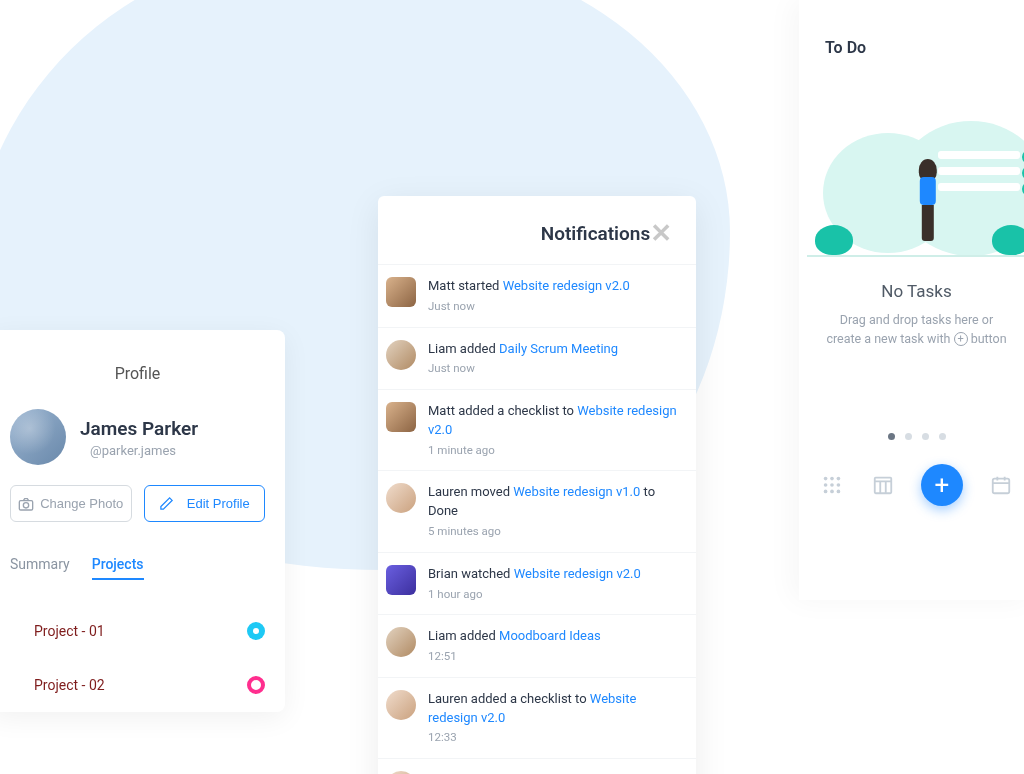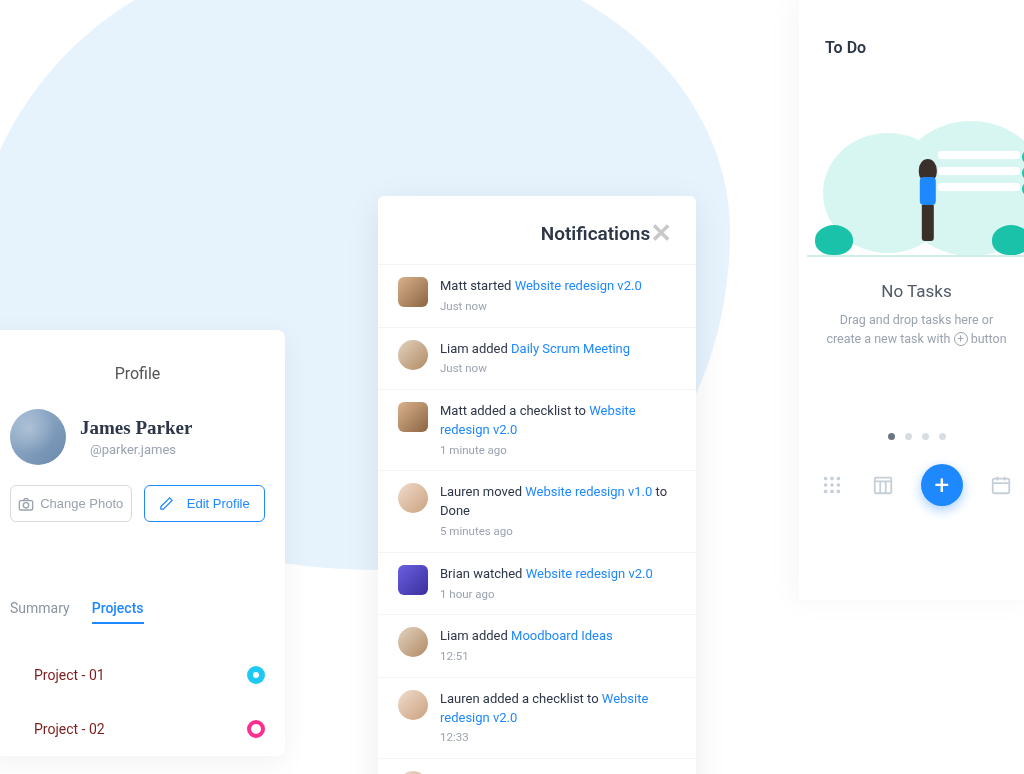--- a/index.html
+++ b/index.html
@@ -58,21 +58,20 @@
   }
   .avatar::after {
     content:"";
     position:absolute; inset:0;
     background: radial-gradient(circle at 35% 35%, rgba(255,255,255,.3), transparent 50%);
   }
   .profile-name {
     font-size: 19px;
     font-weight: 600;
     color: #2d3748;
-    font-family: Liberation Serif, serif;
   }
   .profile-handle {
     font-size: 13px;
     color: #9aa3af;
     margin-top: 3px;
     margin-left: 10px;
   }
   .profile-actions {
     display: flex;
     gap: 12px;
@@ -106,21 +105,21 @@
     justify-content: center;
     gap: 13px;
     cursor: pointer;
   }
   .tabs {
     display: flex;
     gap: 22px;
     font-size: 14px;
     margin-bottom: 24px;
   }
-  .tab { color:#8a94a1; cursor:pointer; padding-bottom:6px;margin-top:44px; }
+  .tab { color:#8a94a1; cursor:pointer; padding-bottom:6px; }
   .tab.active { color:#1e88ff; border-bottom:2px solid #1e88ff; font-weight:500;}
   .project-row {
     display: flex;
     justify-content: space-between;
     align-items: center;
     padding: 18px 0;
     font-size: 14px;
     color: #7f1d1d;
     margin-left: 24px;
   }
@@ -157,21 +156,21 @@
   .close-x {
     font-size: 26px;
     color: #c8c8c8;
     cursor: pointer;
     line-height: 1;
     font-weight: bold;
   }
   .notif-item {
     display: flex;
     gap: 12px;
-    padding: 12px 20px;
+    padding: 12px 8px;
     border-top: 1px solid #f2f4f6;
   }
   .notif-avatar {
     width: 30px; height:30px; border-radius:6px; flex-shrink:0;
     background: linear-gradient(135deg,#d2b48c,#a67c52);
   }
   .notif-avatar.round { border-radius:50%; }
   .notif-body { font-size: 13px; line-height:1.45; }
   .notif-body .msg { color:#2d3748; }
   .notif-body .link { color:#1e88ff; }

